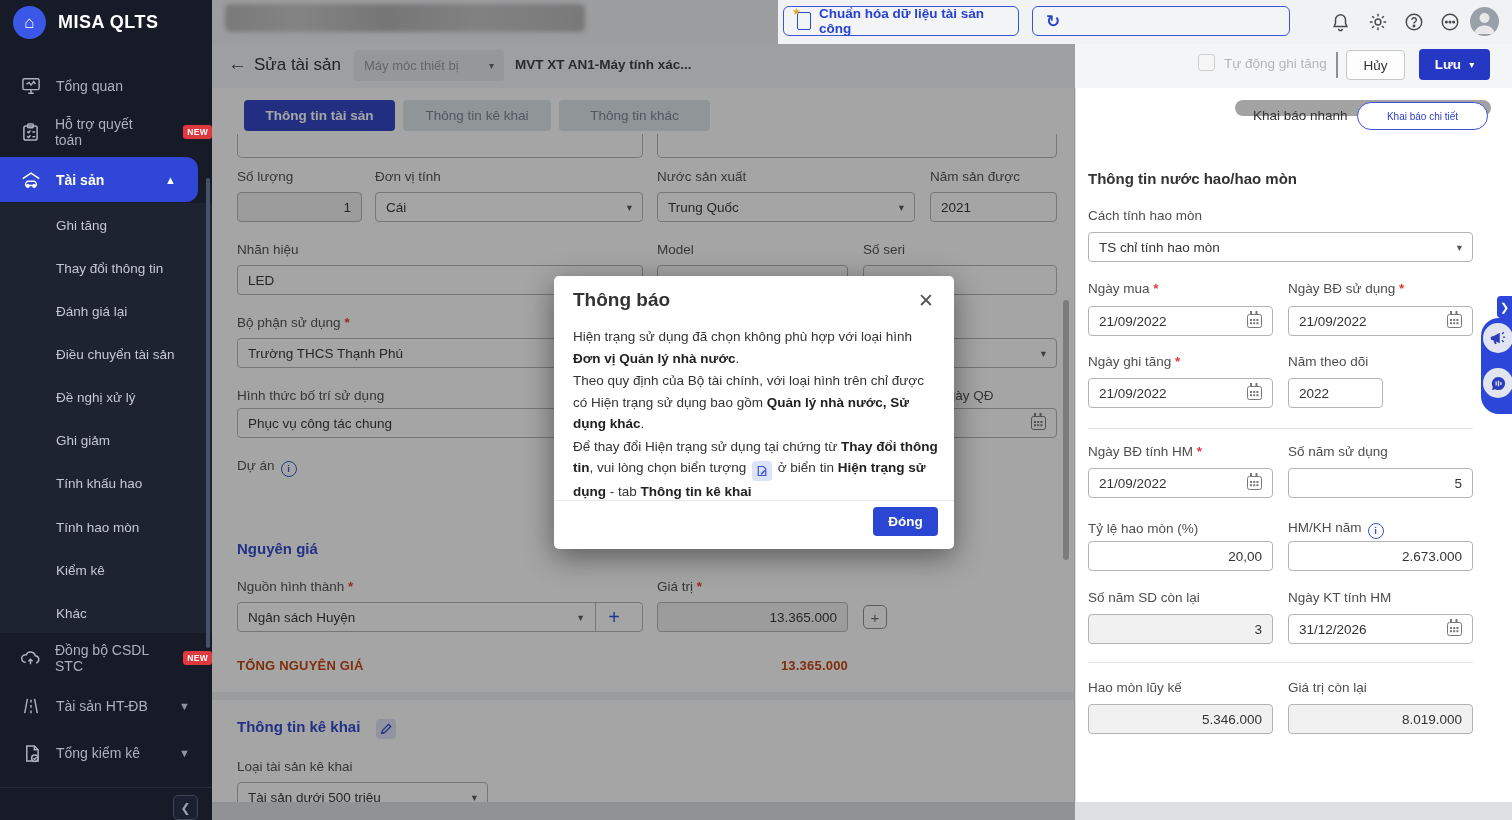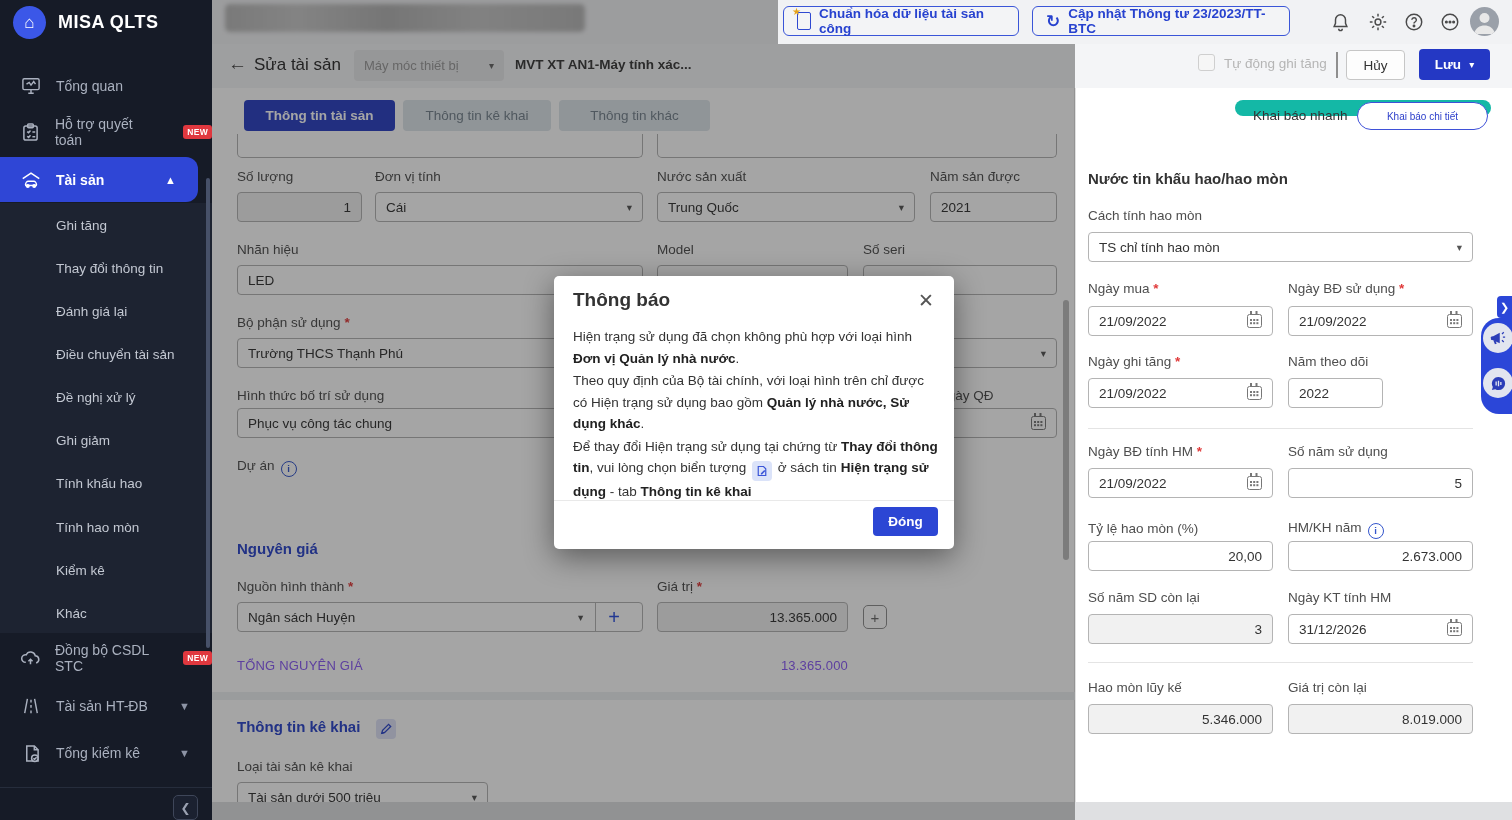--- a/index.html
+++ b/index.html
@@ -69,28 +69,28 @@
   .vdiv{width:1px;height:28px;background:#b4b4b4;margin-left:12px}
   .plus-blue{color:#2c50e0;font-size:20px;padding:0 12px;font-weight:400}
   .plusbox{position:absolute;width:24px;height:24px;border:1.3px solid #8f8f8f;border-radius:5px;color:#6a6a6a;
            display:flex;align-items:center;justify-content:center;font-size:15px;box-sizing:border-box}
   .cal{width:13px;height:12px;border:1.4px solid #777;border-radius:2.5px;position:relative;margin-left:auto;flex:none}
   .cal:before{content:"";position:absolute;top:-4px;left:2px;width:1.6px;height:3px;background:#777;box-shadow:5.5px 0 0 #777}
   .cal:after{content:"";position:absolute;left:2.2px;top:3.8px;width:1.8px;height:1.8px;background:#777;
              box-shadow:3.2px 0 0 #777,6.4px 0 0 #777,0 3.2px 0 #777,3.2px 3.2px 0 #777,6.4px 3.2px 0 #777}
   .info{display:inline-flex;align-items:center;justify-content:center;width:14px;height:14px;border:1.3px solid #3355cc;border-radius:50%;
         color:#3355cc;font-size:9.5px;font-weight:bold;margin-left:6px;vertical-align:-2px}
-  .total-lbl{position:absolute;font-size:13px;font-weight:normal;color:#8b5cf6;letter-spacing:.2px}
+  .total-lbl{position:absolute;font-size:13px;font-weight:bold;color:#c2410c;letter-spacing:.2px}
   .edit-badge{position:absolute;width:20px;height:20px;background:#dfe3f7;border-radius:4px;display:flex;align-items:center;justify-content:center}
   .band{position:absolute;left:0;width:863px;height:8px;background:#eef0f3}
   .vscroll{position:absolute;left:851px;top:212px;width:6px;height:260px;background:#bdbdbd;border-radius:3px}
 
   
   .rpanel{position:absolute;left:1075px;top:88px;width:437px;height:714px;background:#fff;border-left:1px solid #e0e0e0;box-sizing:border-box}
-  .toggle-wrap{position:absolute;left:159px;top:12px;width:256px;height:16px;background:#14b8a6;border-radius:16px}
+  .toggle-wrap{position:absolute;left:159px;top:12px;width:256px;height:16px;background:#a3a3a3;border-radius:16px}
   .toggle-quick{position:absolute;left:18px;top:8px;font-size:13.5px;color:#333}
   .toggle-detail{position:absolute;left:122px;top:2px;width:131px;height:28px;background:#fff;border:1.5px solid #3f51d8;border-radius:14px;
                  display:flex;align-items:center;justify-content:center;font-size:10px;color:#2b3eca;box-sizing:border-box}
   .p-title{position:absolute;left:12px;top:82px;font-size:15px;font-weight:bold;color:#333}
   .hline{position:absolute;left:12px;width:385px;height:1px;background:#e4e4e4}
   .page-bottom{position:absolute;left:212px;top:802px;width:1300px;height:18px;background:#dfe0e2}
 
   
   .dim{position:absolute;background:rgba(18,18,18,.38);z-index:40;pointer-events:none}
 
@@ -217,21 +217,20 @@
 
   <div class="hbtn" style="left:571px;width:236px">
     <span class="docstar">
         <span class="star">★</span>
       </span>
     <span>Chuẩn hóa dữ liệu tài sản công</span>
   </div>
 
   <div class="hbtn" style="left:820px;width:258px">
     <span style="font-size:17px;font-weight:bold">↻</span>
-    <span>Cập nhật Thông tư 23/2023/TT-BTC</span>
   </div>
 
   <div class="hicon" style="left:1117px">
     <svg width="19" height="20" viewBox="0 0 20 22" fill="none" stroke="#4a4a4a" stroke-width="1.6">
         <path d="M10 3a5.5 5.5 0 0 0-5.5 5.5v4L3 16h14l-1.5-3.5v-4A5.5 5.5 0 0 0 10 3z"></path>
         <path d="M8 18.5a2 2 0 0 0 4 0"></path>
       </svg>
   </div>
   <div class="hicon" style="left:1155px">
     <svg width="20" height="20" viewBox="0 0 22 22" fill="none" stroke="#4a4a4a" stroke-width="1.6">
@@ -374,21 +373,21 @@
 
   <div class="vscroll"></div>
 </div>
 
 <div class="rpanel">
   <div class="toggle-wrap">
     <div class="toggle-quick">Khai báo nhanh</div>
     <div class="toggle-detail">Khai báo chi tiết</div>
   </div>
 
-  <div class="p-title">Nước tin khấu hao/hao mòn</div>
+  <div class="p-title">Thông tin nước hao/hao mòn</div>
 
   <div class="lbl" style="left:12px;top:120px">Cách tính hao mòn</div>
   <div class="inp" style="left:12px;top:144px;width:385px">
       <span>TS chỉ tính hao mòn</span>
       <span class="caret">▾</span>
     </div>
 
   <div class="lbl req" style="left:12px;top:193px">Ngày mua</div>
   <div class="lbl req" style="left:212px;top:193px">Ngày BĐ sử dụng</div>
   <div class="inp" style="left:12px;top:218px;width:185px">
@@ -480,17 +479,17 @@
   <div class="m-title">Thông báo</div>
   <div class="m-close">✕</div>
   <div class="m-body">
       <div class="m-par"><span>Hiện trạng sử dụng đã chọn không phù hợp với loại hình </span><span class="b">Đơn vị Quản lý nhà nước</span><span>.</span></div>
       <div class="m-par"><span>Theo quy định của Bộ tài chính, với loại hình trên chỉ được có Hiện trạng sử dụng bao gồm </span><span class="b">Quản lý nhà nước, Sử dụng khác</span><span>.</span></div>
       <div class="m-par"><span>Để thay đổi Hiện trạng sử dụng tại chứng từ </span><span class="b">Thay đổi thông tin</span><span>, vui lòng chọn biển tượng </span><span class="m-icon">
           <svg width="12" height="12" viewBox="0 0 16 16" fill="none" stroke="#3a55d8" stroke-width="1.6">
             <path d="M3 2h7l3 3v9H3z"></path>
             <path d="M6.5 11l4.5-4.5 1.5 1.5L8 12.5H6.5z" fill="#3a55d8" stroke="none"></path>
           </svg>
-        </span><span> ở sách tin </span><span class="b">Hiện trạng sử dụng</span><span> - tab </span><span class="b">Thông tin kê khai</span></div>
+        </span><span> ở biển tin </span><span class="b">Hiện trạng sử dụng</span><span> - tab </span><span class="b">Thông tin kê khai</span></div>
     </div>
   <div class="m-footer"></div>
   <div class="btn-close">Đóng</div>
 </div>
 
 </body></html>

